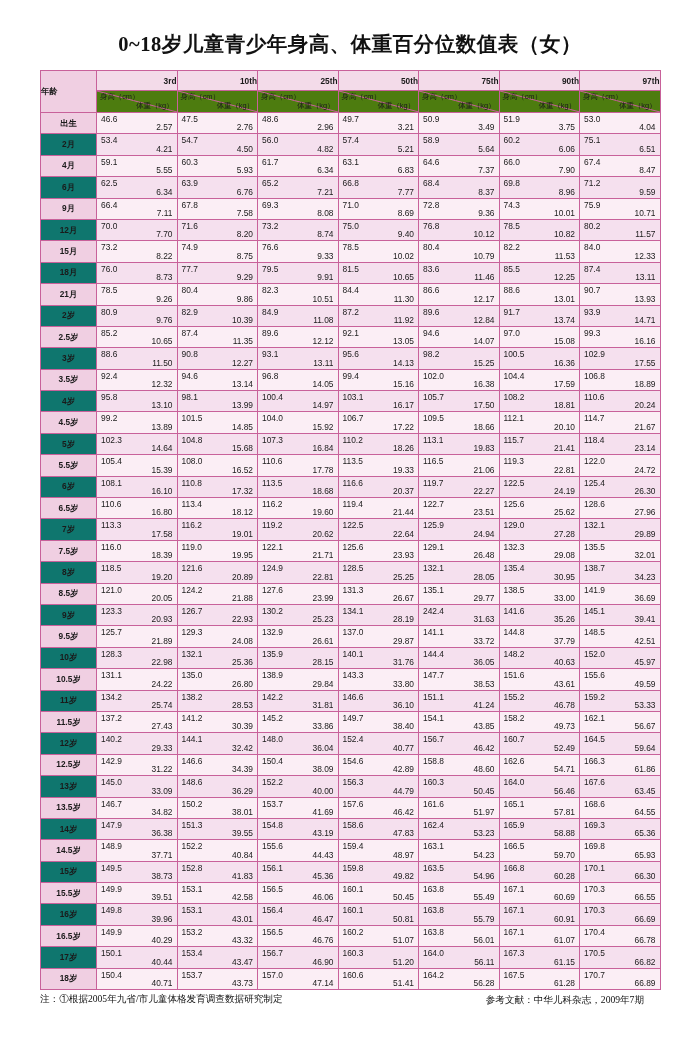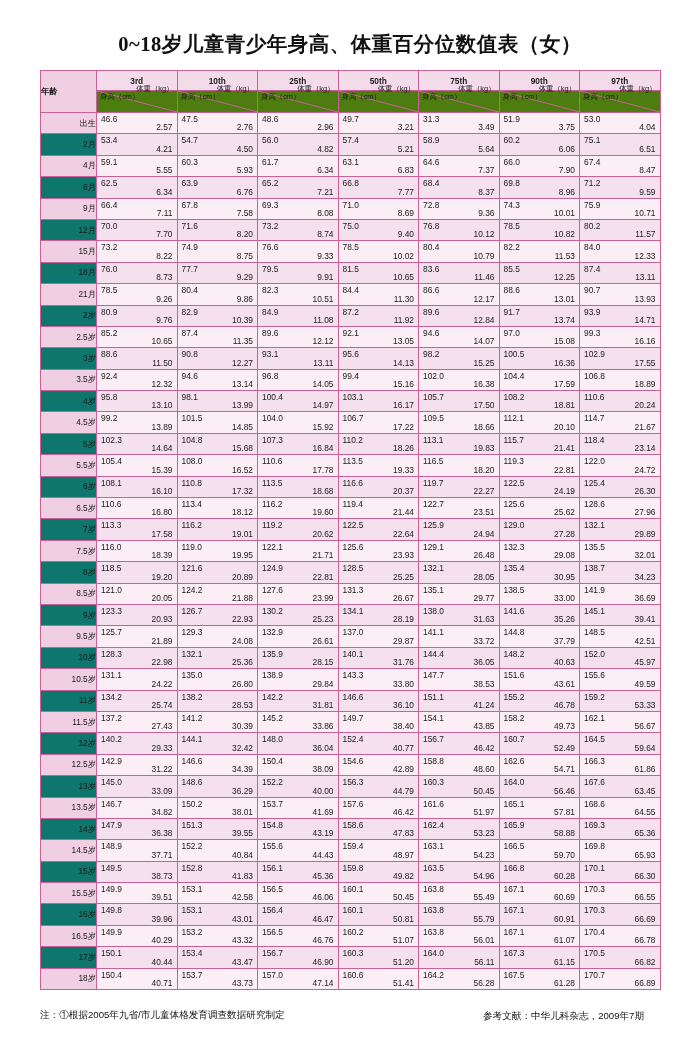--- a/index.html
+++ b/index.html
@@ -46,21 +46,21 @@
     border: 1px solid #c8619a;
     padding: 0;
     margin: 0;
     font-size: 8.3px;
     font-family: "Liberation Sans", sans-serif;
     color: #1a1a1a;
   }
   
   .hdr-pct {
     height: 19px;
-    text-align: center;
+    text-align: right;
     font-weight: bold;
     font-size: 11.5px;
     background: #f3dbe9;
     font-family: "Liberation Serif", serif;
   }
   .hdr-age {
     background: #f0cfe2;
     font-weight: bold;
     font-size: 10px;
     text-align: left;
@@ -73,38 +73,38 @@
   }
   .sub-cell .ht {
     position: absolute;
     left: 3px;
     top: 1px;
     font-size: 7.4px;
   }
   .sub-cell .wt {
     position: absolute;
     right: 3px;
-    bottom: 18px;
+    bottom: 1px;
     font-size: 7.4px;
   }
   .diag {
     position: absolute;
     left: 0; top: 0;
     width: 100%; height: 100%;
     overflow: hidden;
   }
   .diag svg { display: block; }
 
   
   tr.data td {
     height: 20.4px;
   }
   td.agecell {
-    text-align: right;
-    font-weight: normal;
+    text-align: center;
+    font-weight: bold;
     font-size: 9px;
     background: #f0cfe2;
   }
   td.datacell {
     position: relative;
     background: #fbeef5;
   }
   tr.alt td.datacell {
     background: #f5e0ee;
   }
@@ -118,24 +118,24 @@
     font-size: 8.4px;
   }
   td.datacell .w {
     position: absolute;
     right: 4px;
     bottom: 1px;
     font-size: 8.4px;
   }
   .footer {
     width: 620px;
-    margin: 18px auto 0 auto;
+    margin: 2px auto 0 auto;
     position: relative;
     font-size: 9.6px;
-    font-family: Liberation Sans, sans-serif;
+    font-family: Liberation Serif, serif;
     color: #111;
   }
   .footer .notes {
     line-height: 1.5;
   }
   .footer .ref {
     position: absolute;
     right: 16px;
     top: 2px;
     font-size: 9.6px;
@@ -251,21 +251,21 @@
             </td>
             <td class="datacell">
               <span class="h">48.6</span>
               <span class="w">2.96</span>
             </td>
             <td class="datacell">
               <span class="h">49.7</span>
               <span class="w">3.21</span>
             </td>
             <td class="datacell">
-              <span class="h">31.3</span>
+              <span class="h">50.9</span>
               <span class="w">3.49</span>
             </td>
             <td class="datacell">
               <span class="h">51.9</span>
               <span class="w">3.75</span>
             </td>
             <td class="datacell">
               <span class="h">53.0</span>
               <span class="w">4.04</span>
             </td>
@@ -748,21 +748,21 @@
             <td class="datacell">
               <span class="h">110.6</span>
               <span class="w">17.78</span>
             </td>
             <td class="datacell">
               <span class="h">113.5</span>
               <span class="w">19.33</span>
             </td>
             <td class="datacell">
               <span class="h">116.5</span>
-              <span class="w">18.20</span>
+              <span class="w">21.06</span>
             </td>
             <td class="datacell">
               <span class="h">119.3</span>
               <span class="w">22.81</span>
             </td>
             <td class="datacell">
               <span class="h">122.0</span>
               <span class="w">24.72</span>
             </td>
           </tr>
@@ -964,21 +964,21 @@
             </td>
             <td class="datacell">
               <span class="h">130.2</span>
               <span class="w">25.23</span>
             </td>
             <td class="datacell">
               <span class="h">134.1</span>
               <span class="w">28.19</span>
             </td>
             <td class="datacell">
-              <span class="h">138.0</span>
+              <span class="h">242.4</span>
               <span class="w">31.63</span>
             </td>
             <td class="datacell">
               <span class="h">141.6</span>
               <span class="w">35.26</span>
             </td>
             <td class="datacell">
               <span class="h">145.1</span>
               <span class="w">39.41</span>
             </td>

